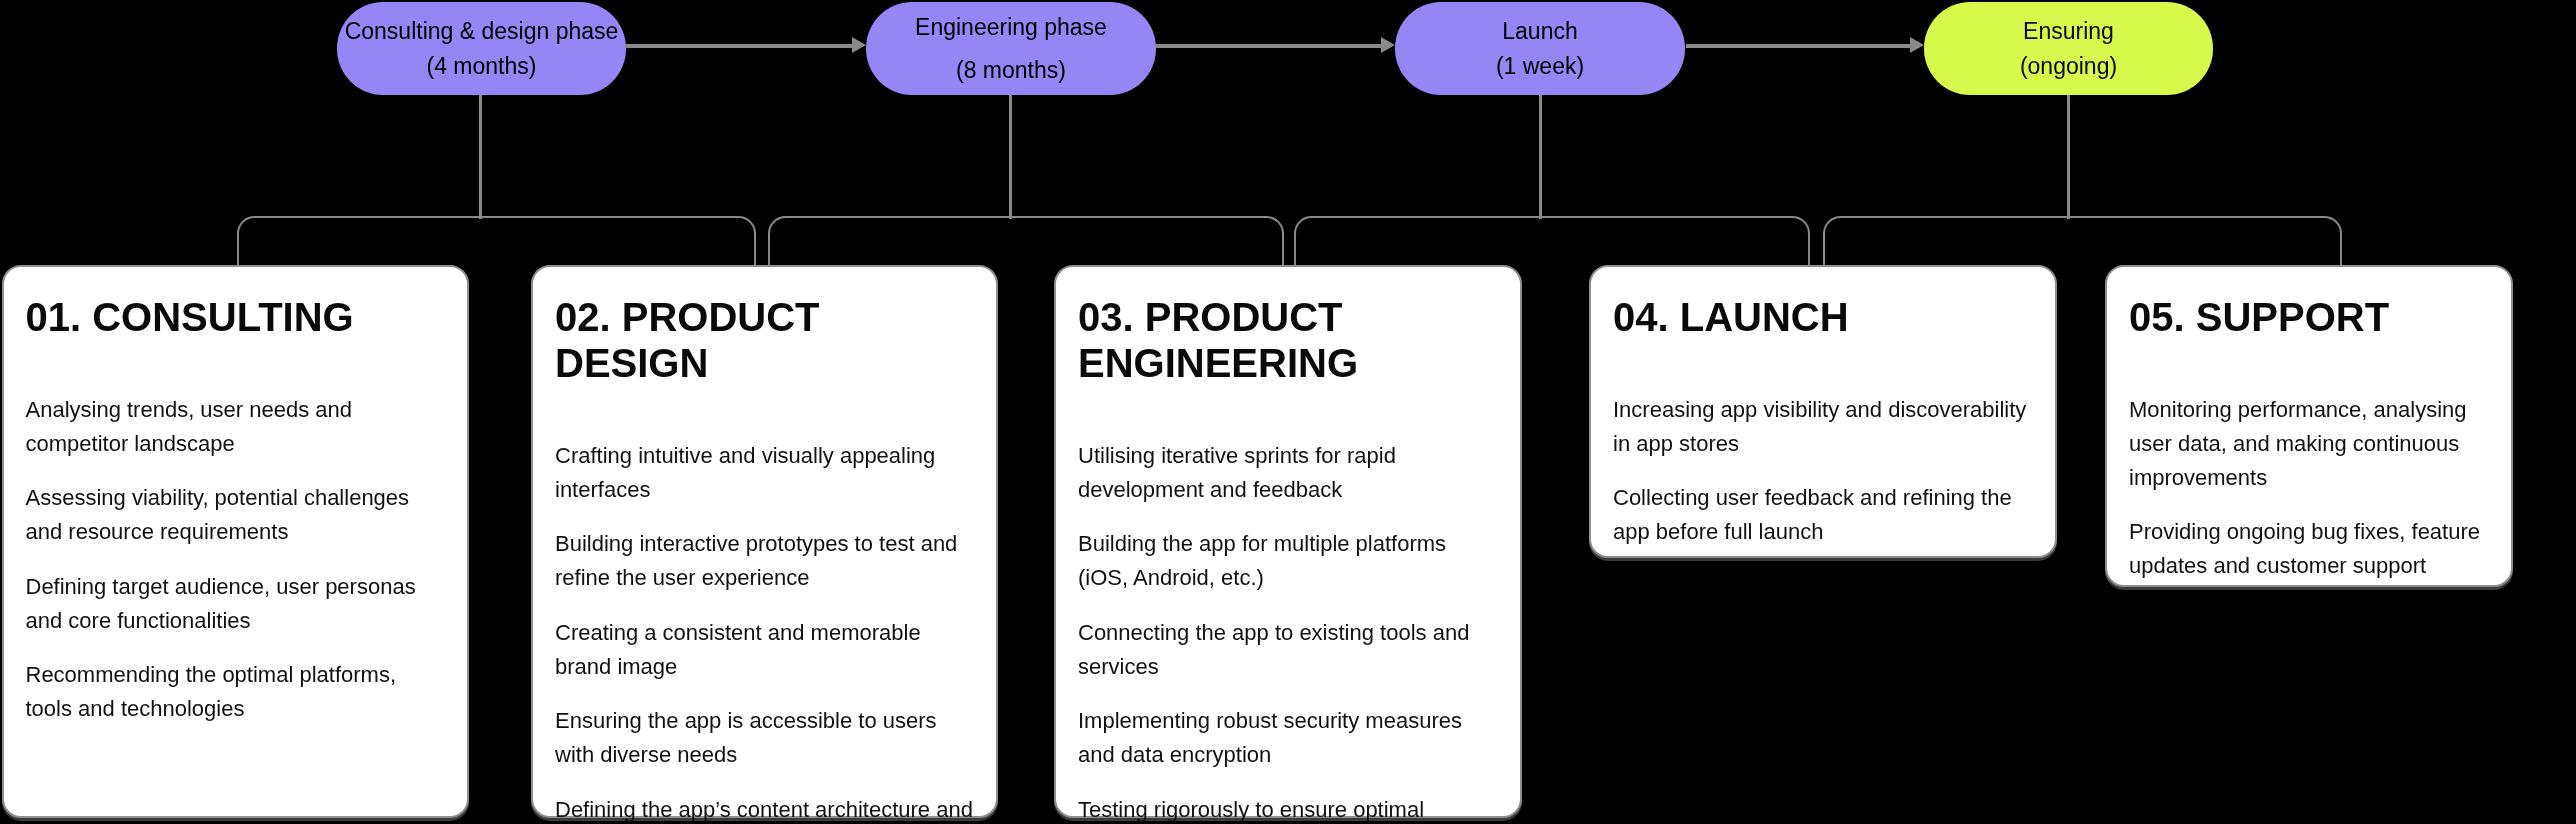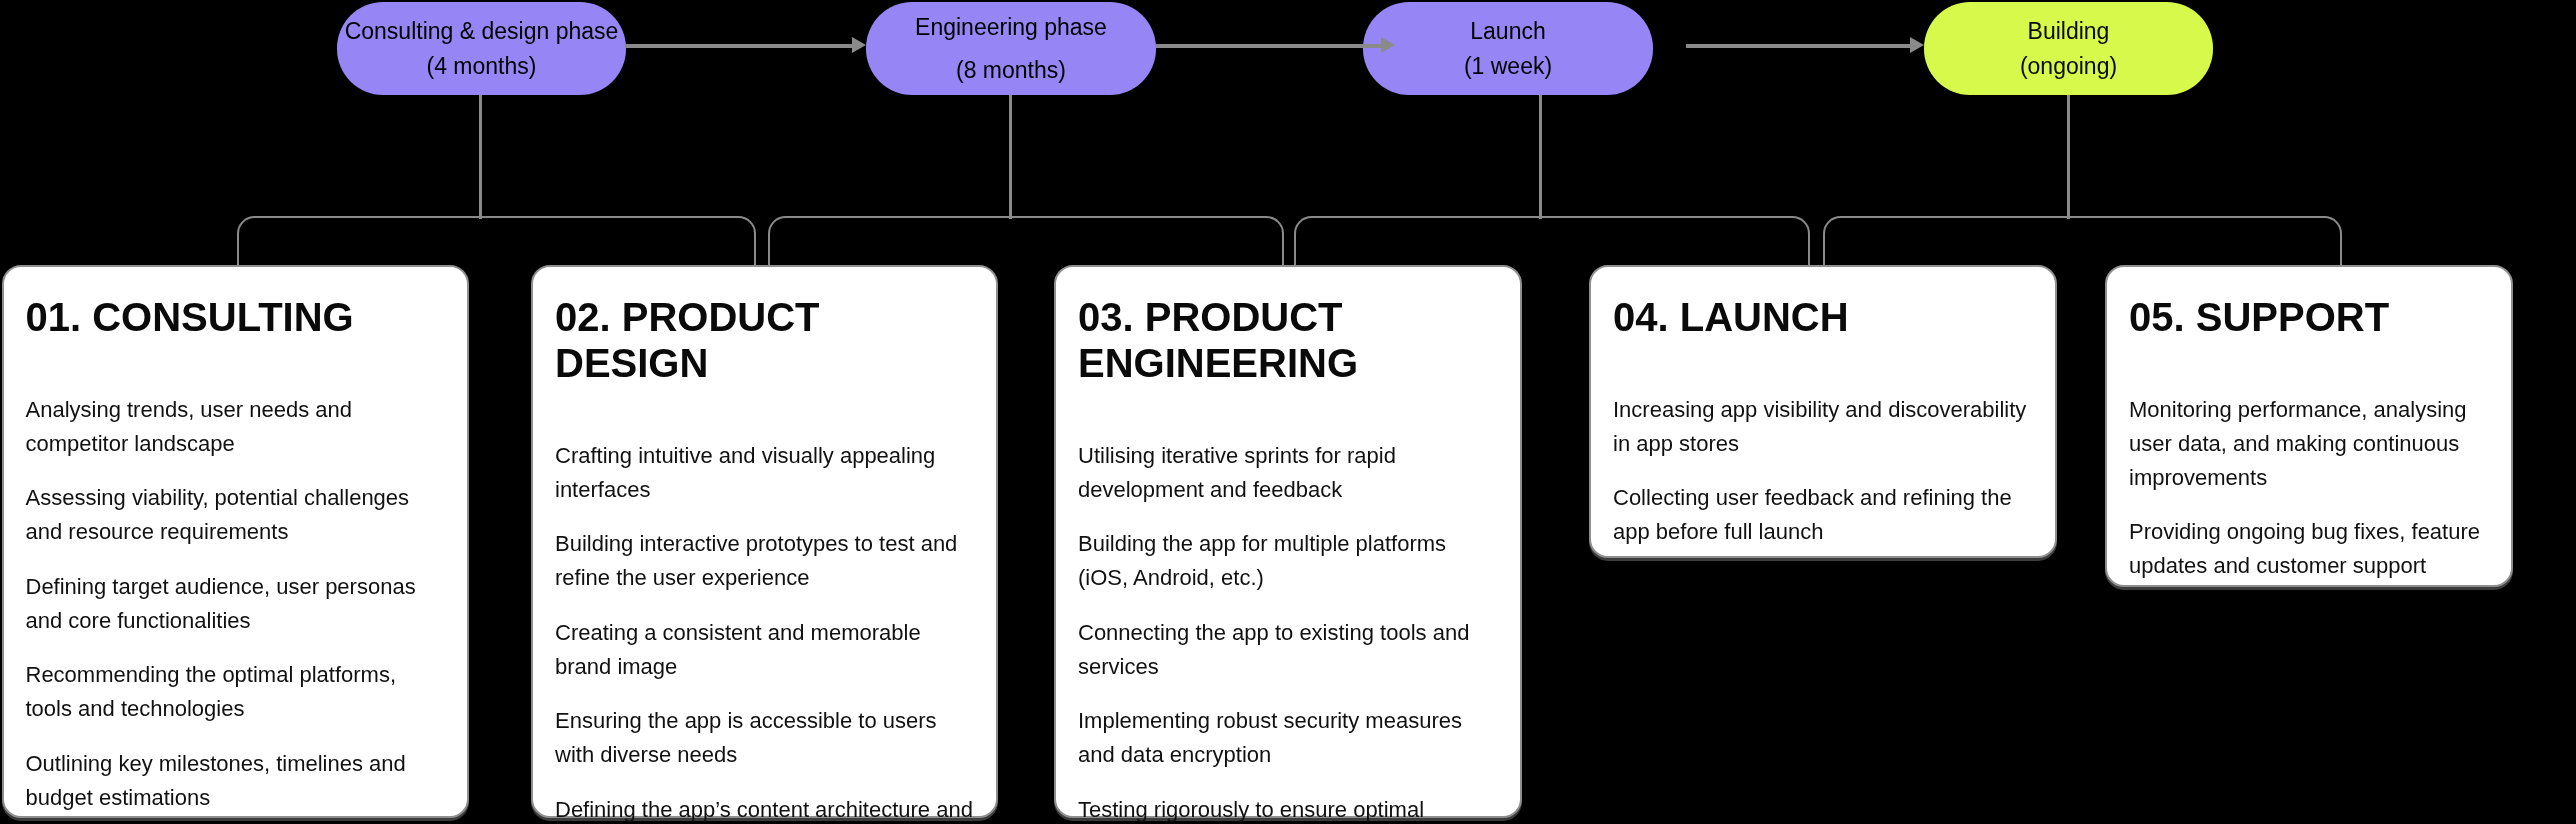--- a/index.html
+++ b/index.html
@@ -12,21 +12,21 @@
   .stage{position:relative;width:2576px;height:825px;background:var(--bg);overflow:hidden;}
 
   
   .pill{position:absolute;top:2.2px;height:93px;border-radius:46px;
         display:flex;flex-direction:column;justify-content:center;align-items:center;
         font-size:23px;line-height:35px;font-weight:500;text-align:center;}
   .pill.purple{background:var(--purple);color:#000000;}
   .pill.lime{background:var(--lime);color:#0A0A0A;}
   .p1{left:337px;width:289px;}
   .p2{left:866px;width:290px;gap:8px;}
-  .p3{left:1363px;width:290px;}
+  .p3{left:1395px;width:290px;}
   .p4{left:1924px;width:289px;}
 
   
   .arrow{position:absolute;top:0;height:0;}
   .arrow .arrow-line{position:absolute;top:44px;height:3.7px;background:var(--gray);}
   .arrow .arrow-head{position:absolute;top:37px;width:0;height:0;
         border-top:8.8px solid transparent;border-bottom:8.8px solid transparent;
         border-left:14px solid var(--gray);}
   .a1 .arrow-line{left:625px;width:227px;} .a1 .arrow-head{left:852px;}
   .a2 .arrow-line{left:1156px;width:225px;} .a2 .arrow-head{left:1381px;}
@@ -71,21 +71,21 @@
   </div>
   <div class="pill purple p2">
     <div>Engineering phase</div>
     <div>(8 months)</div>
   </div>
   <div class="pill purple p3">
     <div>Launch</div>
     <div>(1 week)</div>
   </div>
   <div class="pill lime p4">
-    <div>Building</div>
+    <div>Ensuring</div>
     <div>(ongoing)</div>
   </div>
 
   <div class="arrow a1">
     <div class="arrow-line"></div>
     <div class="arrow-head"></div>
   </div>
   <div class="arrow a2">
     <div class="arrow-line"></div>
     <div class="arrow-head"></div>
@@ -105,21 +105,20 @@
   <div class="bracket b3"></div>
   <div class="bracket b4"></div>
 
   <div class="card c1">
     <h2 class="card-title">01. CONSULTING</h2>
     <div class="card-body">
       <p>Analysing trends, user needs and competitor landscape</p>
       <p>Assessing viability, potential challenges and resource requirements</p>
       <p>Defining target audience, user personas and core functionalities</p>
       <p>Recommending the optimal platforms, tools and technologies</p>
-      <p>Outlining key milestones, timelines and budget estimations</p>
     </div>
   </div>
 
   <div class="card c2">
     <h2 class="card-title">02. PRODUCT DESIGN</h2>
     <div class="card-body">
       <p>Crafting intuitive and visually appealing interfaces</p>
       <p>Building interactive prototypes to test and refine the user experience</p>
       <p>Creating a consistent and memorable brand image</p>
       <p>Ensuring the app is accessible to users with diverse needs</p>

